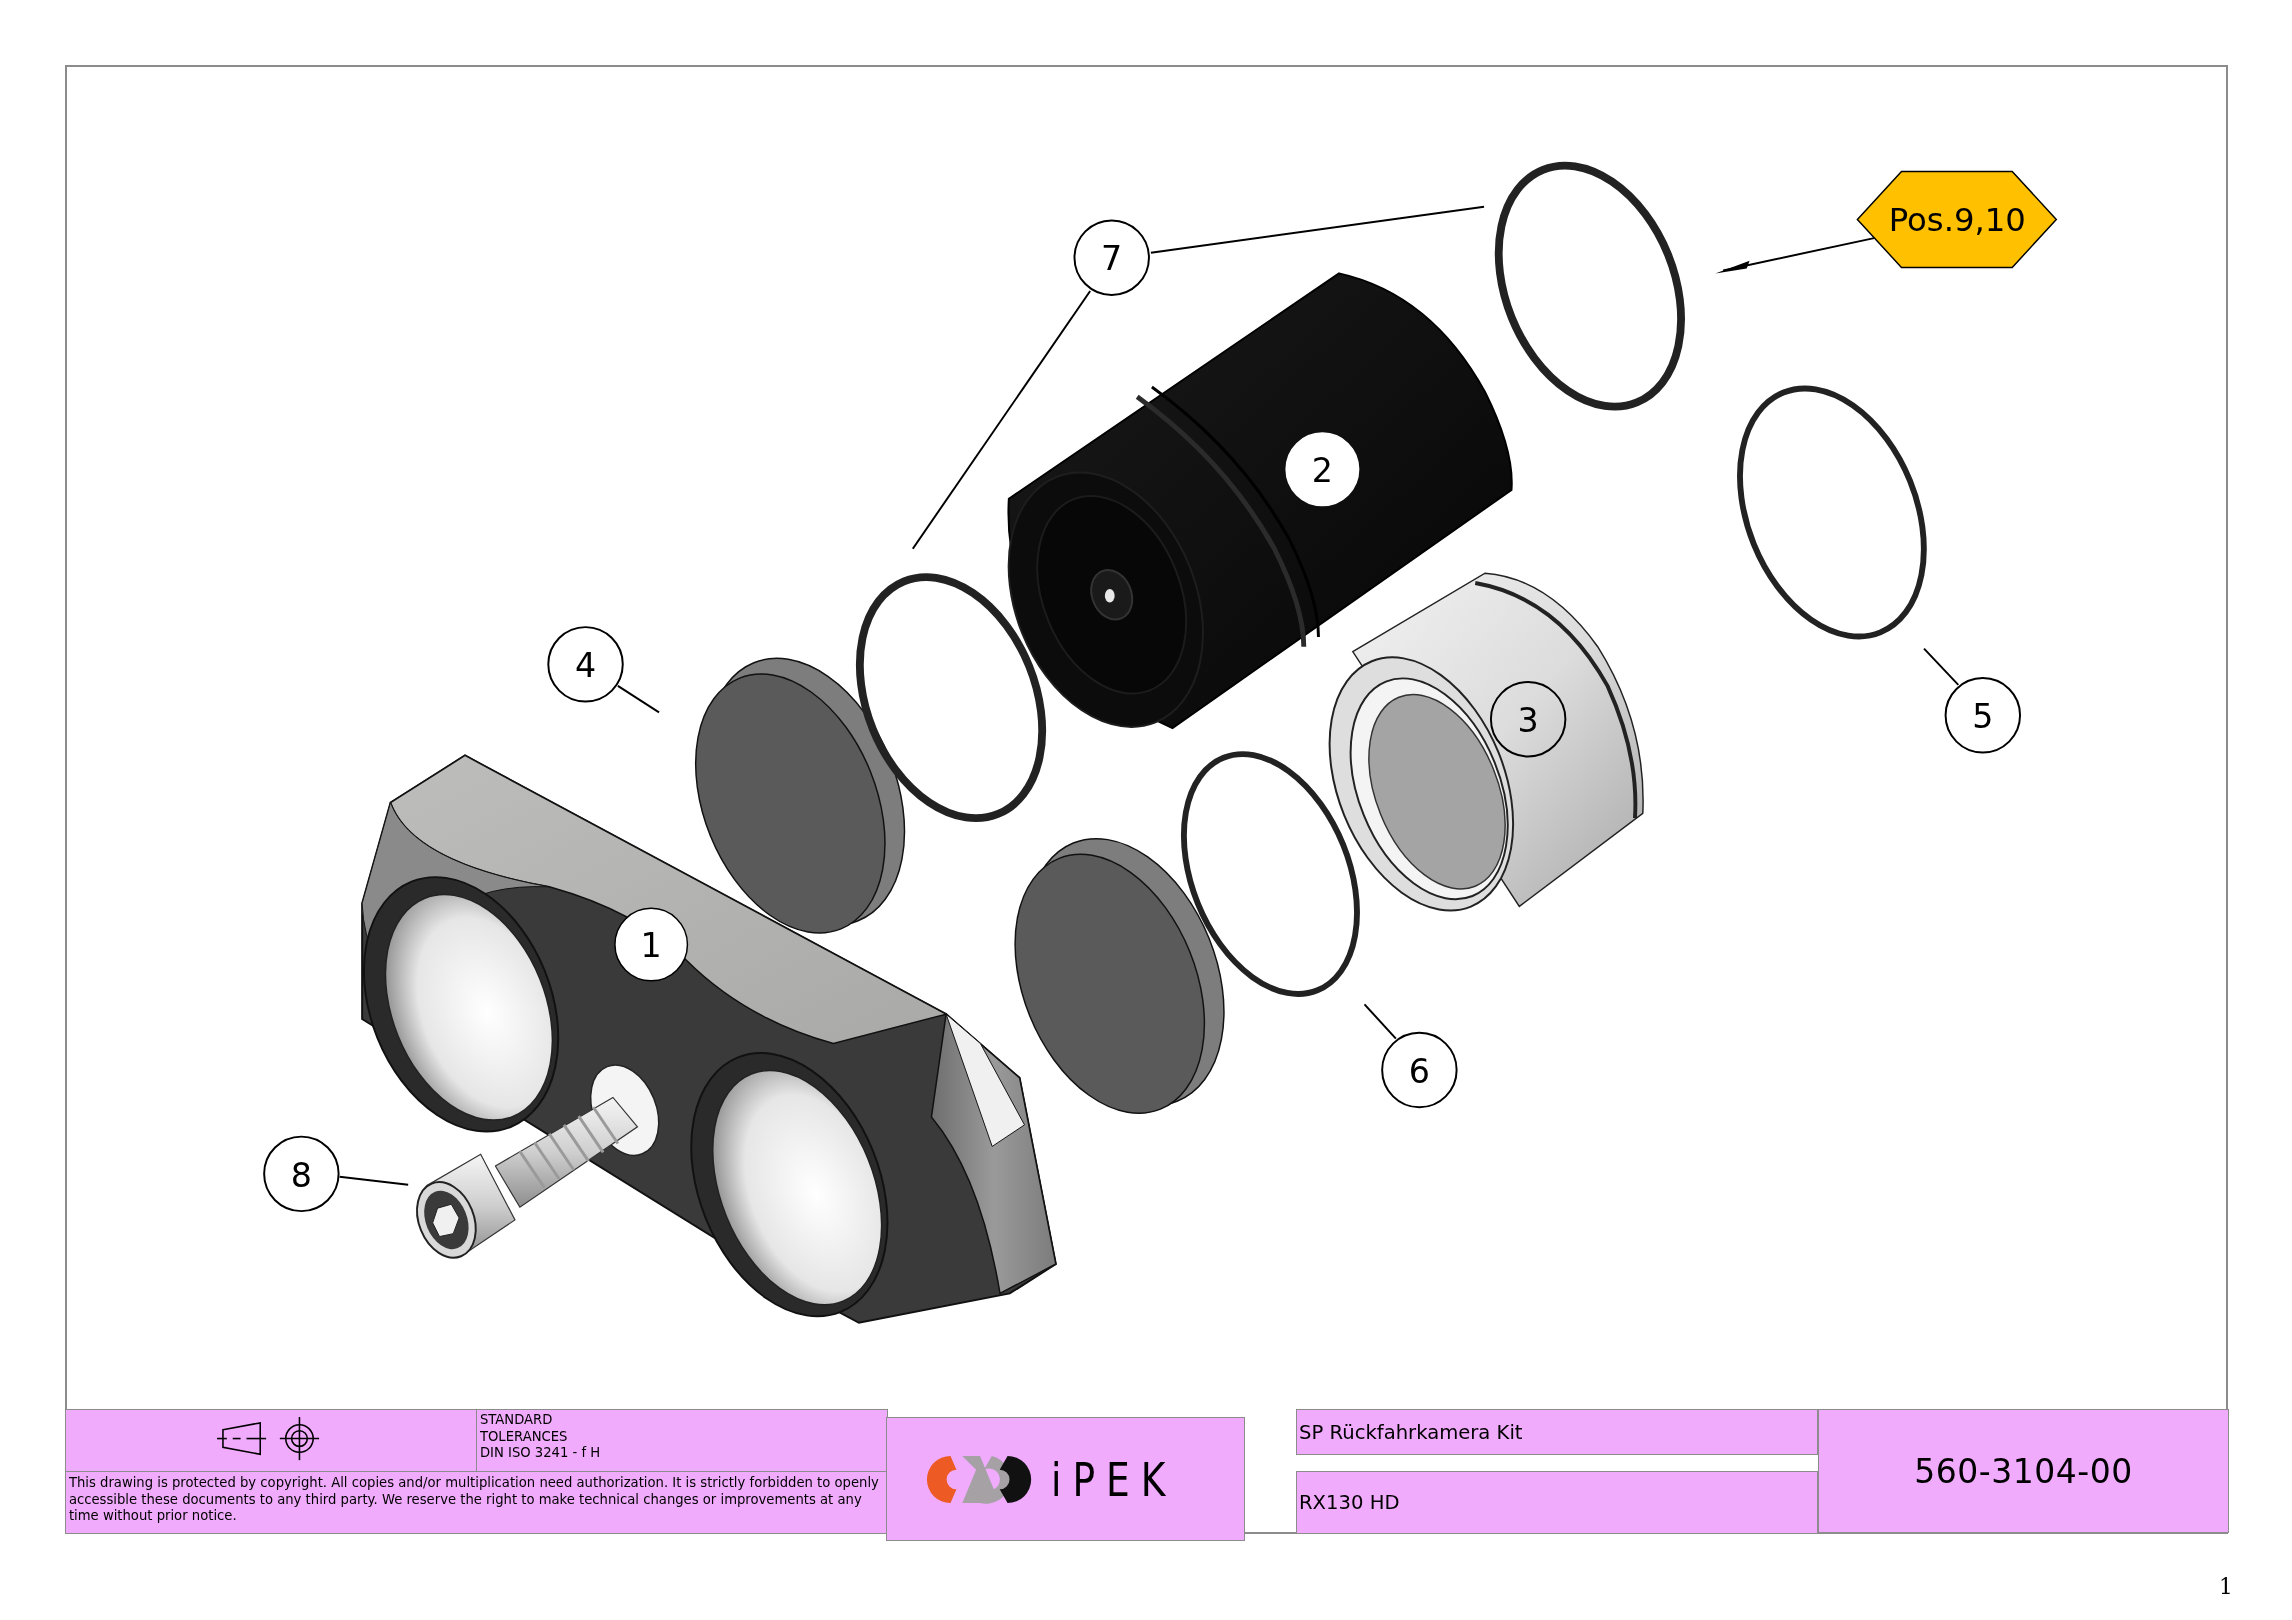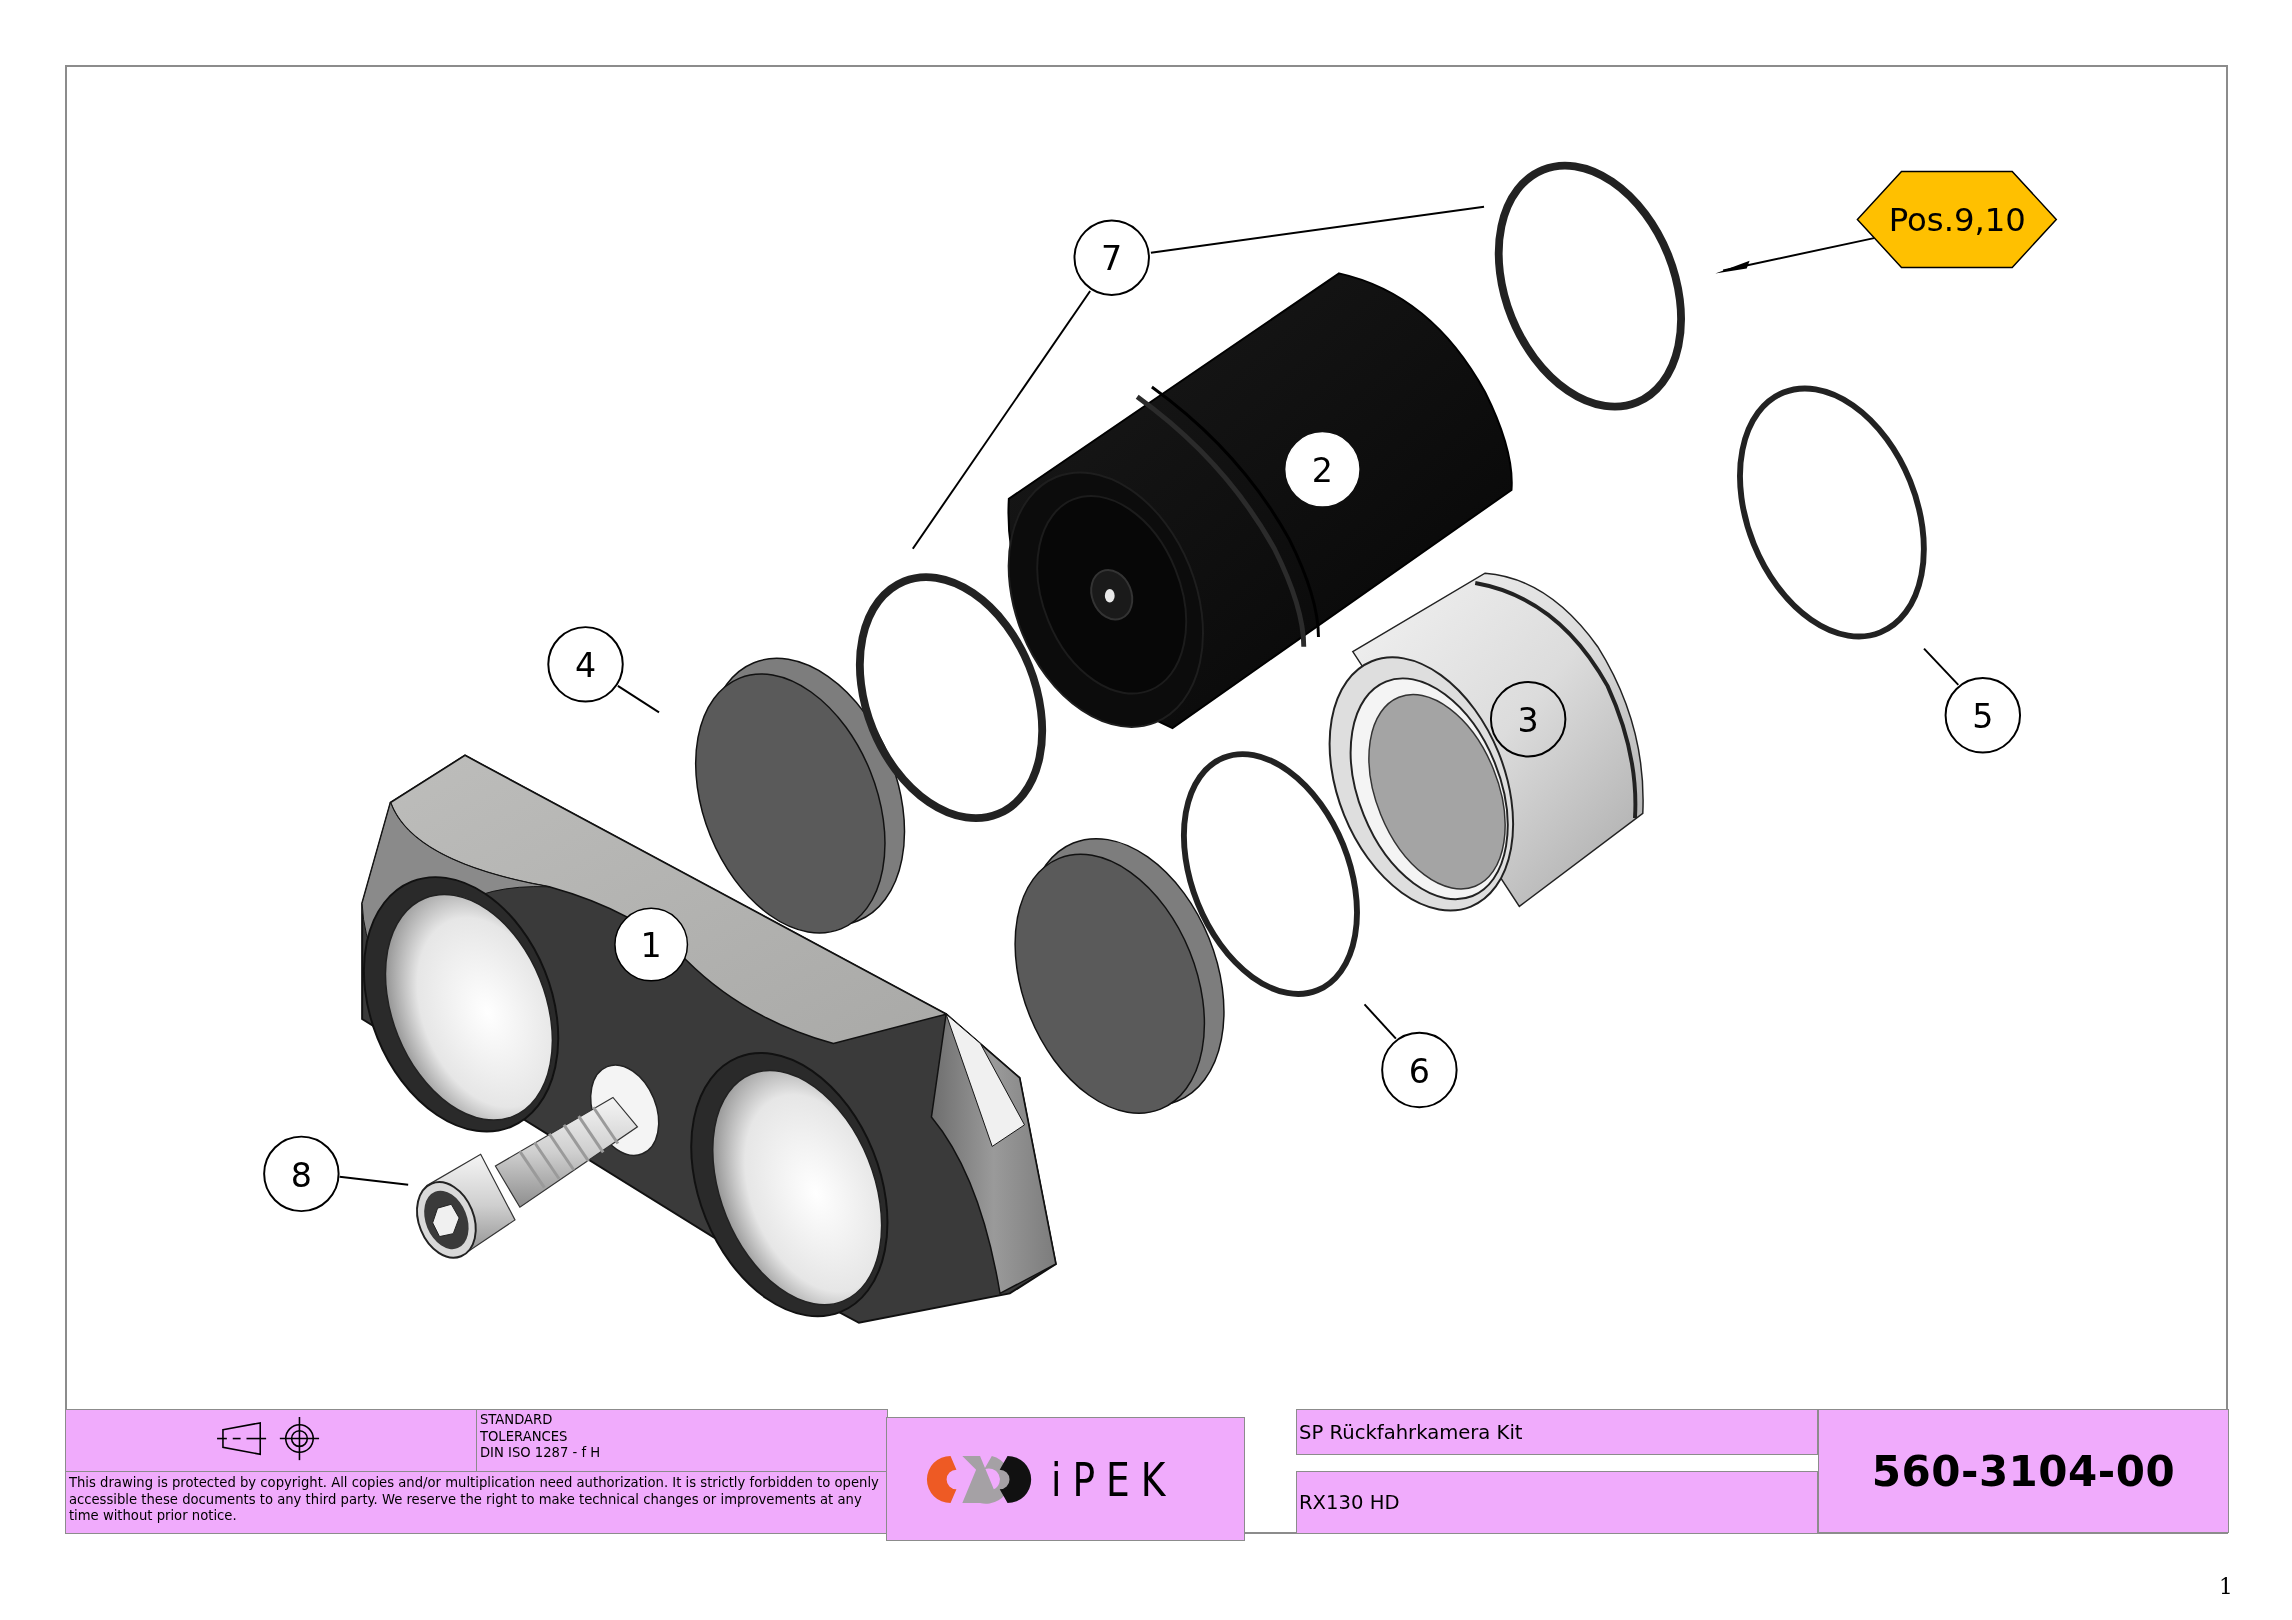--- a/index.html
+++ b/index.html
@@ -10,21 +10,21 @@
   svg.drawing { position: absolute; left: 0; top: 0; }
   .balloon-num { font-family: "DejaVu Sans", sans-serif; font-size: 34px; }
   .badge-text { font-family: "DejaVu Sans", sans-serif; font-size: 33px; }
 
   .title-block { position: absolute; left: 65px; top: 1409px; width: 2163px; height: 124px; }
   .tb-cell { position: absolute; box-sizing: border-box; border: 1.5px solid #8c8c8c; background: #f0abfc; }
   .tb-small { font-family: "DejaVu Sans", sans-serif; font-size: 13.2px; line-height: 16.7px; }
   .tb-std { padding: 2px 2.9px; }
   .tb-copy { padding: 2.9px 2.9px; }
   .tb-title { font-family: "DejaVu Sans", sans-serif; font-size: 19.6px; padding-left: 2px; display: flex; align-items: center; }
-  .tb-number { font-family: "DejaVu Sans", sans-serif; font-size: 42px; font-weight: bold;
+  .tb-number { font-family: "DejaVu Sans", sans-serif; font-size: 33px; font-weight: normal;
                display: flex; align-items: center; justify-content: center; letter-spacing: 0.5px; }
   .logo-wrap { display: flex; align-items: center; justify-content: center; }
   .logo-text { font-family: "DejaVu Sans", sans-serif; font-size: 47px; letter-spacing: 13.7px;
                font-weight: normal; margin-left: 9.8px; transform: scaleX(0.8); transform-origin: left center; }
   .page-number { position: absolute; left: 2219px; top: 1574px; font-family: "DejaVu Serif", serif; font-size: 21.6px; }
 </style>
 </head>
 <body>
 
 <div class="sheet-frame"></div>
@@ -183,21 +183,21 @@
         <circle cx="238" cy="29" r="14"></circle>
           <circle cx="238" cy="29" r="8"></circle>
         <line x1="218" y1="29" x2="258" y2="29"></line>
           <line x1="238" y1="7" x2="238" y2="51"></line>
       </g>
     </svg>
   </div>
   <div class="tb-cell tb-small tb-std" style="left:411px; top:0; width:412px; height:63px;">
     <div>STANDARD</div>
     <div>TOLERANCES</div>
-    <div>DIN ISO 1287 - f H</div>
+    <div>DIN ISO 3241 - f H</div>
   </div>
   <div class="tb-cell tb-small tb-copy" style="left:0; top:62px; width:822px; height:63px;">This drawing is protected by copyright. All copies and/or multiplication need authorization. It is strictly forbidden to openly accessible these documents to any third party. We reserve the right to make technical changes or improvements at any time without prior notice.</div>
 
   <div class="tb-cell logo-wrap" style="left:821px; top:8px; width:359px; height:124px;">
     <svg width="118" height="59" viewBox="0 0 120 60">
       <path d="M28,6 A24,24 0 1 0 28,54 L34,40 A10,10 0 1 1 34,20 Z" fill="#EE5A24"></path>
       <path d="M40,6 L58,6 L72,40 A10,10 0 1 0 62,20 L70,6 A24,24 0 1 1 58,54 L40,54 L54,20 Z" fill="#A0A0A0" opacity="0.95"></path>
       <path d="M86,6 A24,24 0 1 1 86,54 L78,40 A10,10 0 1 0 78,20 Z" fill="#111"></path>
     </svg>
     <span class="logo-text">iPEK</span>

